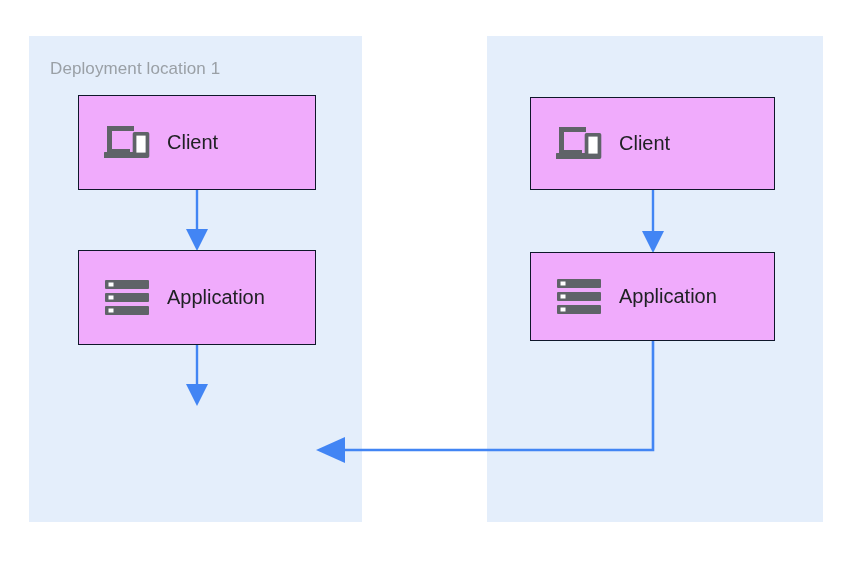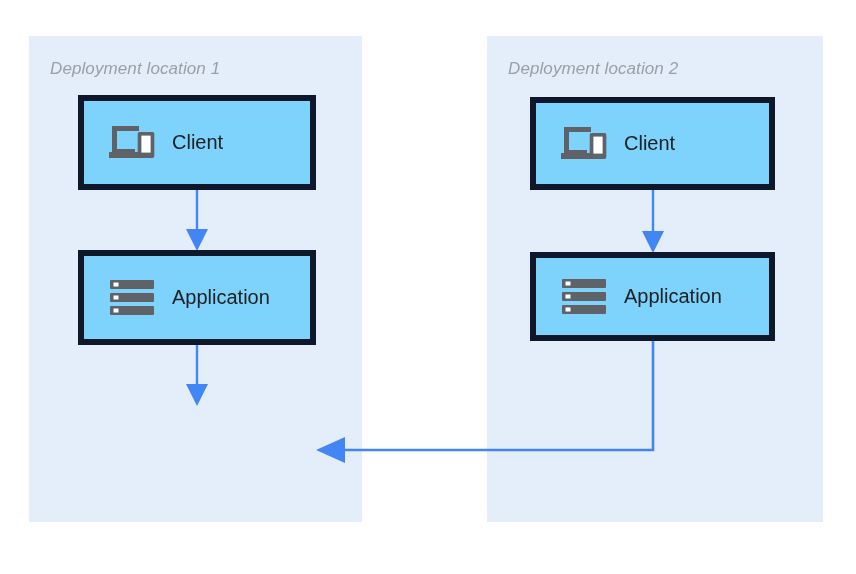--- a/index.html
+++ b/index.html
@@ -28,30 +28,29 @@
   #zone-1 { left: 29px;  top: 36px; width: 333px; height: 486px; }
   #zone-2 { left: 487px; top: 36px; width: 336px; height: 486px; }
 
   .zone-label {
     position: absolute;
     color: #9aa0a6;
     font-size: 17px;
     line-height: 20px;
     letter-spacing: 0.1px;
     white-space: nowrap;
-    font-style: italic;
   }
   #zone-1-label { left: 50px;  top: 59px; }
   #zone-2-label { left: 508px; top: 59px; }
 
   
   .node {
     position: absolute;
-    background: #7dd3fc;
-    border: 6px solid #0f172a;
+    background: #f0abfc;
+    border: 1px solid #0f172a;
     box-sizing: border-box;
     display: flex;
     align-items: center;
   }
   .node-icon {
     flex: 0 0 auto;
     margin-left: 22px;
     width: 52px;
     height: 44px;
     display: flex;
@@ -84,21 +83,20 @@
 </style>
 </head>
 <body>
 
 <div id="diagram">
 
   <div class="zone" id="zone-1"></div>
   <div class="zone-label" id="zone-1-label">Deployment location 1</div>
 
   <div class="zone" id="zone-2"></div>
-  <div class="zone-label" id="zone-2-label">Deployment location 2</div>
 
   <svg id="connectors" viewBox="0 0 856 574" xmlns="http://www.w3.org/2000/svg">
     <defs>
       <marker id="arrow-down" viewBox="0 0 12 12" refX="6" refY="10" markerWidth="12" markerHeight="12" orient="auto-start-reverse">
         <path d="M 6 12 L 0.5 1 L 11.5 1 Z" fill="#4285f4"></path>
       </marker>
     </defs>
 
     <g>
       <line x1="197" y1="190" x2="197" y2="234" stroke="#4285f4" stroke-width="2.4"></line>

